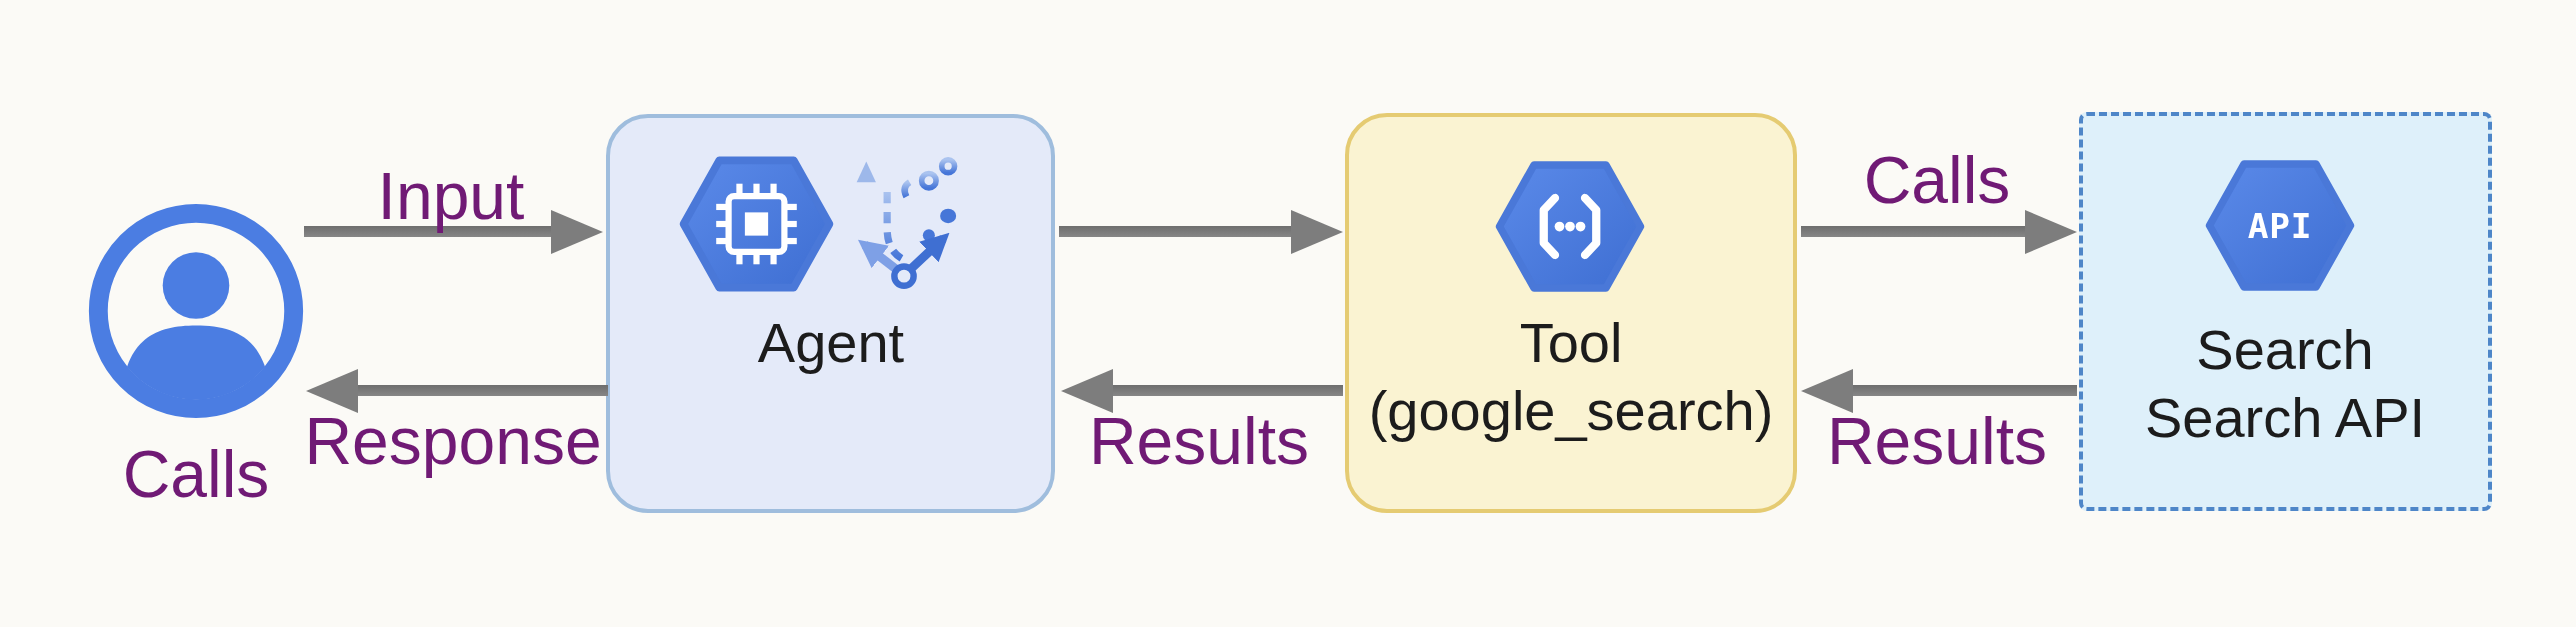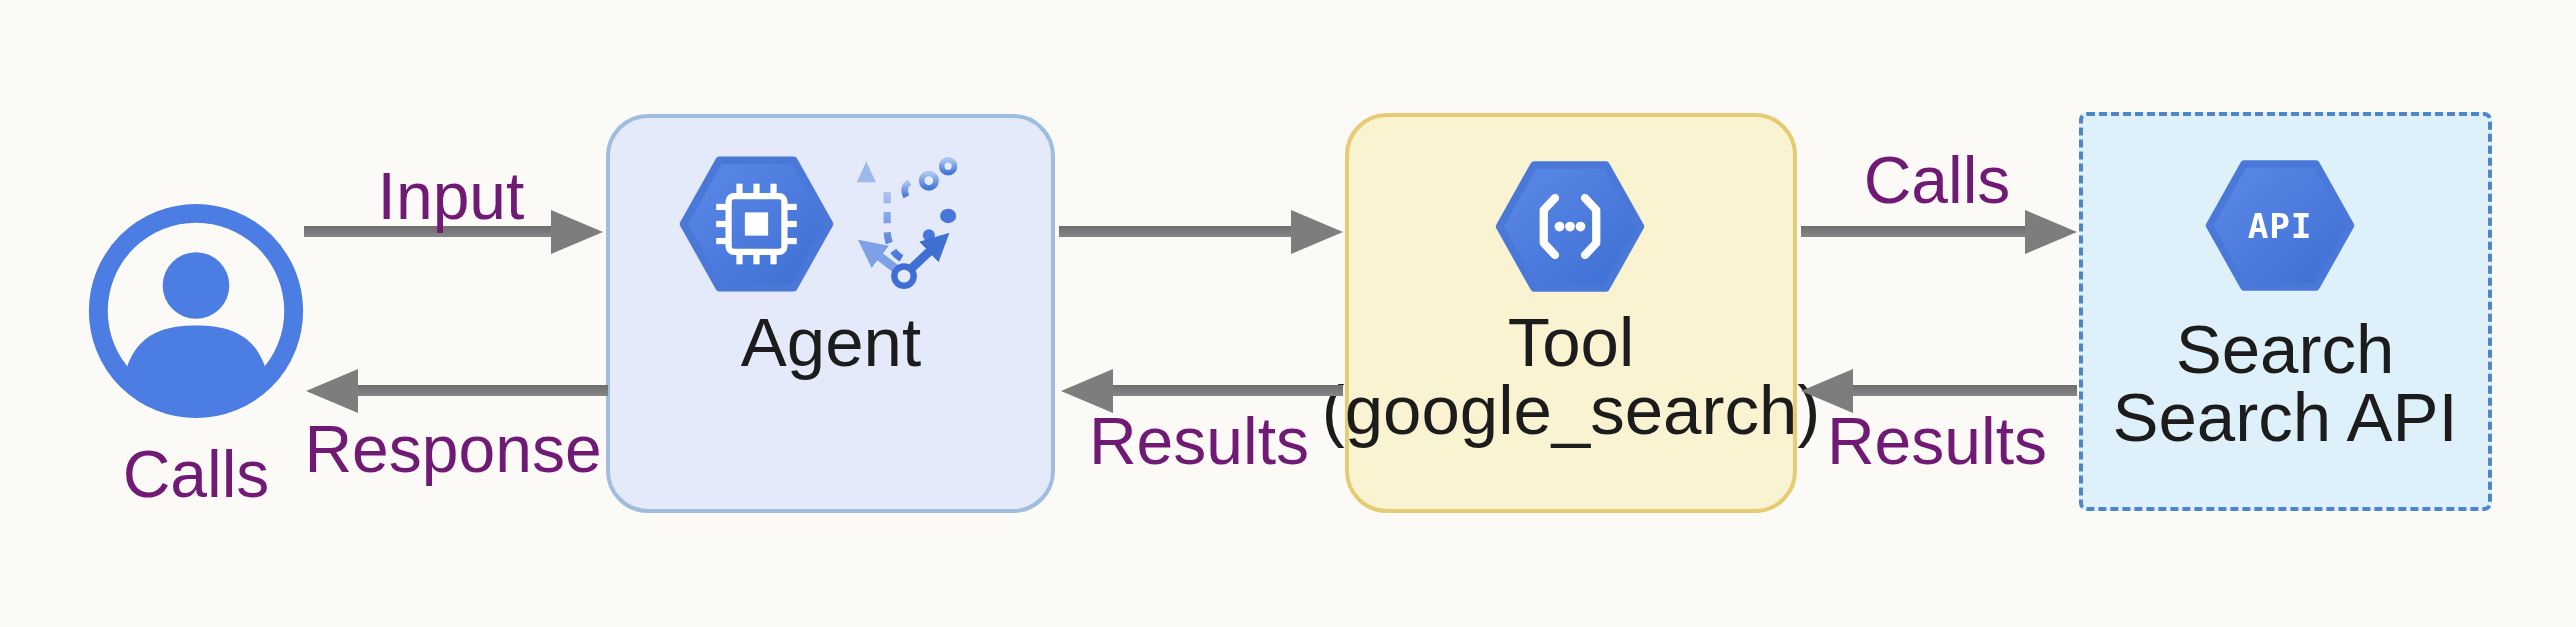--- a/index.html
+++ b/index.html
@@ -37,21 +37,21 @@
     background: #def0fa;
     border: 4px dashed #4e86c8;
     border-radius: 8px;
   }
 
   
   .node-title {
     position: absolute;
     transform: translateX(-50%);
     text-align: center;
-    font-size: 69px;
+    font-size: 56px;
     line-height: 68px;
     white-space: nowrap;
     color: #1c1c1c;
   }
   .edge-label, .user-label {
     position: absolute;
     transform: translateX(-50%);
     text-align: right;
     font-size: 66px;
     line-height: 60px;
@@ -212,21 +212,21 @@
   <div class="arrow arrow-right" style="left:304px; top:210px; width:299px;">
     <div class="shaft"></div>
     <div class="head"></div>
   </div>
   <div class="edge-label" style="left:451px; top:166px;">Input</div>
 
   <div class="arrow arrow-left" style="left:306px; top:369px; width:302px;">
     <div class="shaft"></div>
     <div class="head"></div>
   </div>
-  <div class="edge-label" style="left:453px; top:411px;margin-top:8px;">Response</div>
+  <div class="edge-label" style="left:453px; top:411px;">Response</div>
 
   <div class="arrow arrow-right" style="left:1059px; top:210px; width:284px;">
     <div class="shaft"></div>
     <div class="head"></div>
   </div>
 
   <div class="arrow arrow-left" style="left:1061px; top:369px; width:282px;">
     <div class="shaft"></div>
     <div class="head"></div>
   </div>

